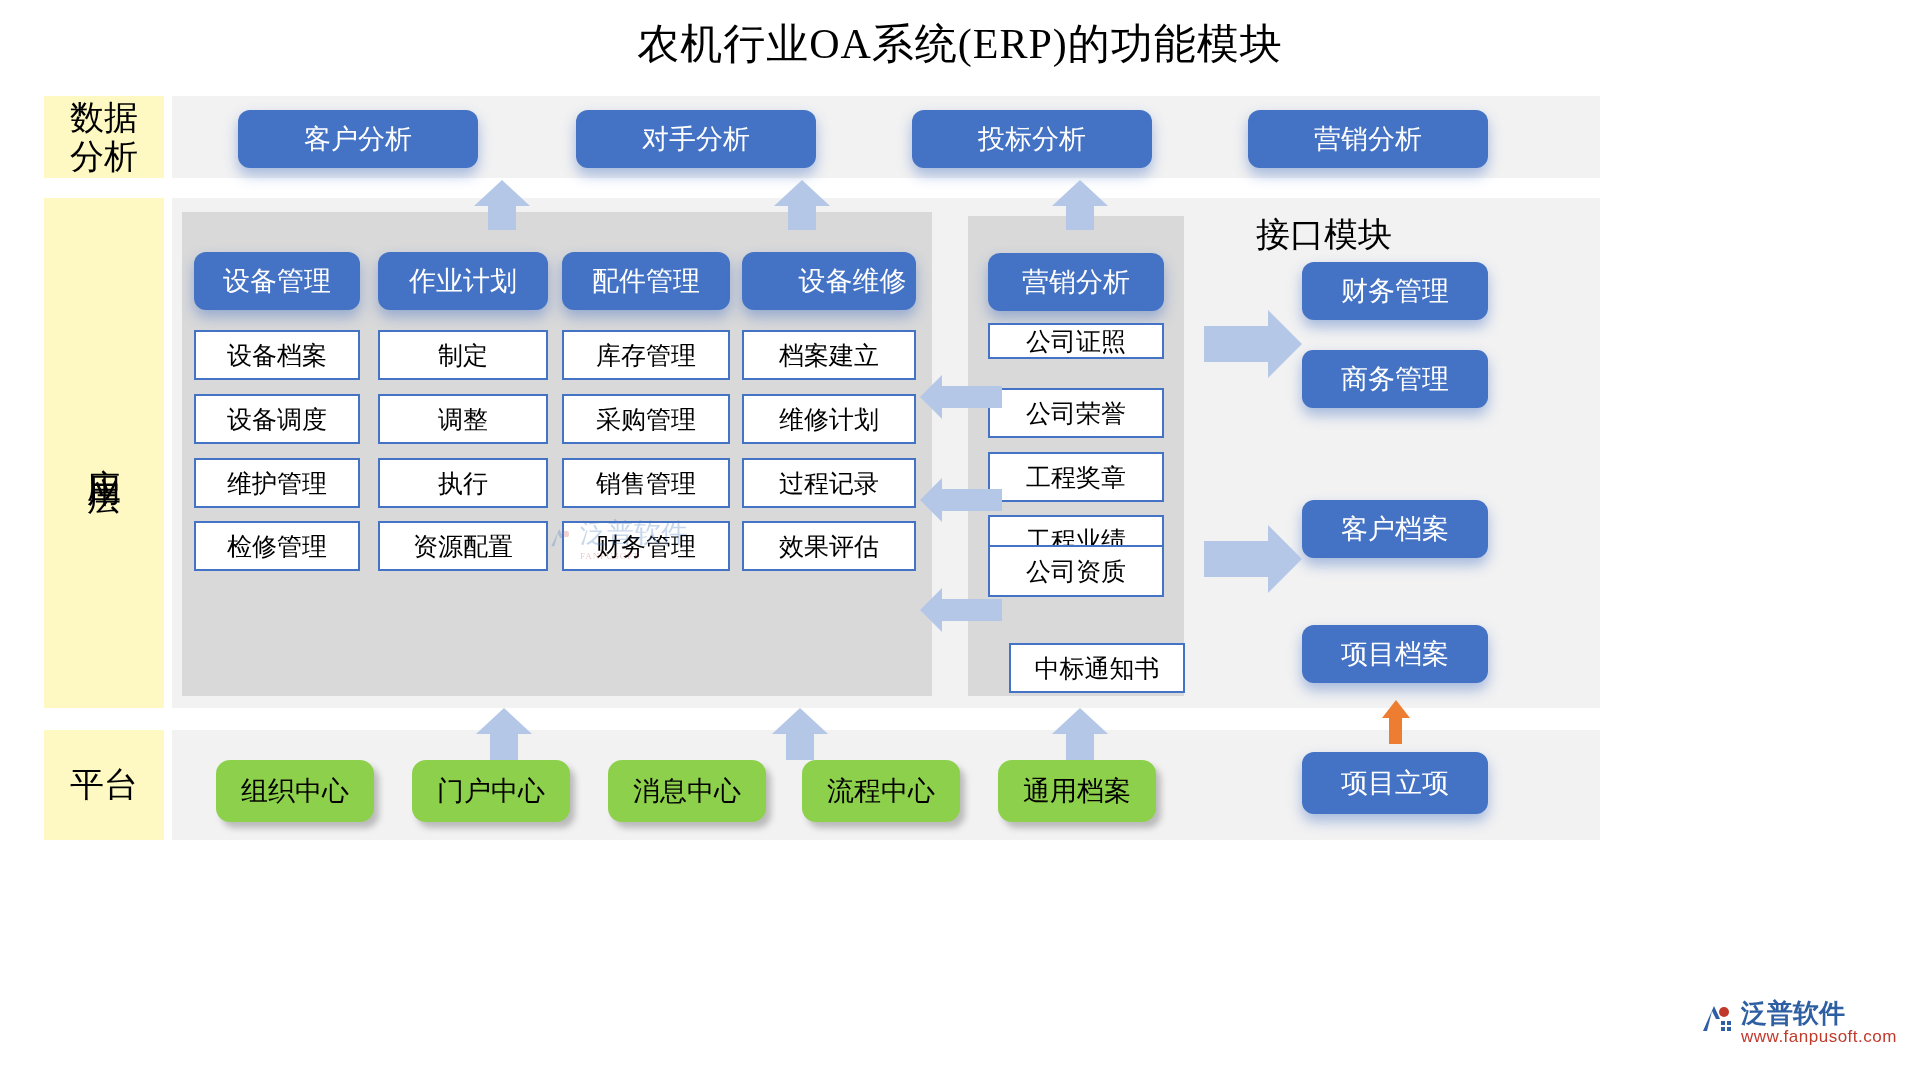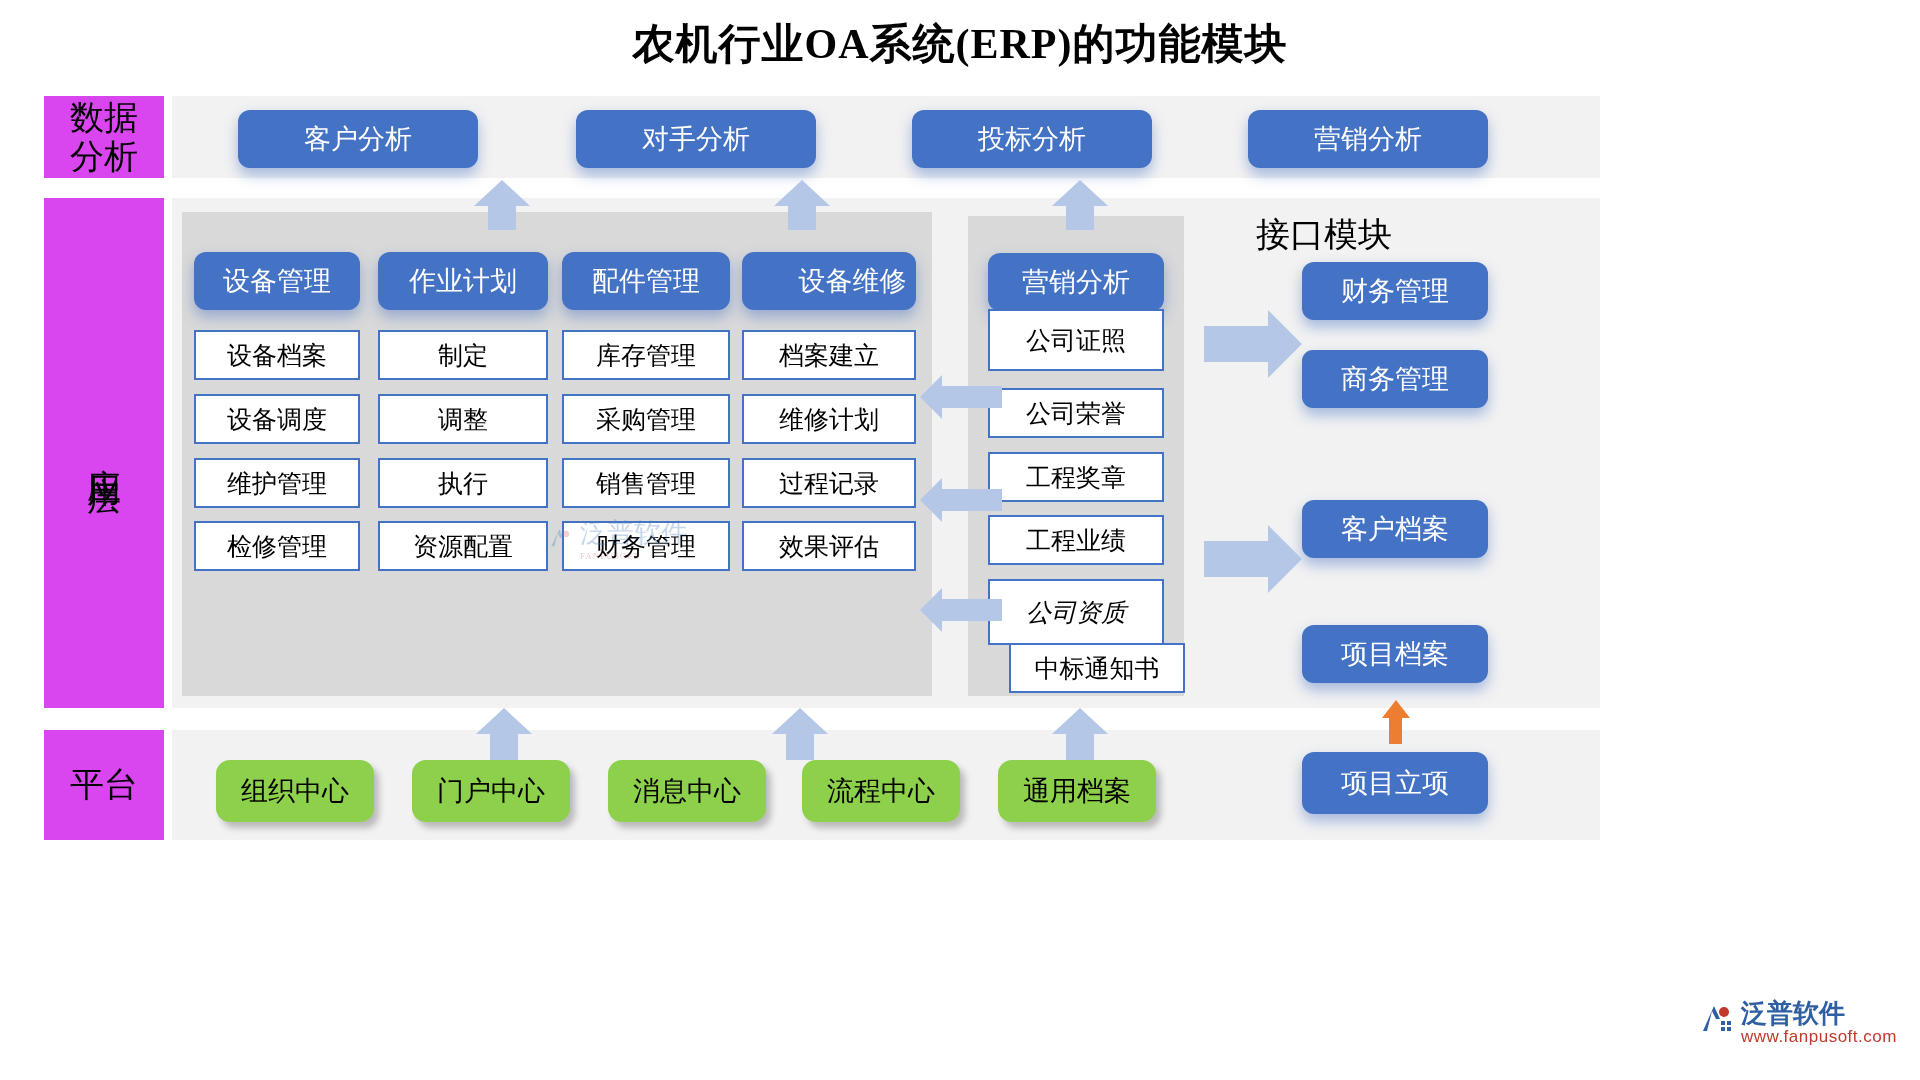--- a/index.html
+++ b/index.html
@@ -8,29 +8,29 @@
     background: #ffffff;
     font-family: "Liberation Serif", "DejaVu Serif", serif;
     overflow: hidden;
   }
   #root { position: relative; width: 1920px; height: 1080px; }
 
   
   .page-title {
     position: absolute; left: 0; top: 16px; width: 1920px;
     text-align: center;
-    font-size: 42px; font-weight: 700; color: #000000;
+    font-size: 42px; font-weight: 400; color: #000000;
     letter-spacing: 1px;
     font-family: "Liberation Serif", "DejaVu Serif", serif;
   }
 
   
   .band-label {
     position: absolute;
-    background: #d946ef;
+    background: #fef9c3;
     color: #000000;
     display: flex; align-items: center; justify-content: center;
     text-align: center;
     font-size: 34px; line-height: 1.15;
     font-family: "Liberation Serif", "DejaVu Serif", serif;
   }
   #band-data    { left: 44px;  top: 96px;  width: 120px; height: 82px; }
   #band-app     { left: 44px;  top: 198px; width: 120px; height: 510px; }
   #band-platform{ left: 44px;  top: 730px; width: 120px; height: 110px; }
   .band-app-text { writing-mode: vertical-rl; text-orientation: upright; letter-spacing: 8px; }
@@ -292,33 +292,33 @@
   <div class="cell-white" style="left:742px; top:458px; width:174px; height:50px;">
     <span>过程记录</span>
     </div>
   <div class="cell-white" style="left:742px; top:521px; width:174px; height:50px;">
     <span>效果评估</span>
     </div>
 
   <div class="chip-blue" style="left:988px; top:253px; width:176px; height:58px;">
     <span>营销分析</span>
   </div>
-  <div class="cell-white" style="left:988px; top:309px; width:176px; height:62px;">
+  <div class="cell-white" style="left:988px; top:323px; width:176px; height:36px;">
     <span>公司证照</span>
     </div>
   <div class="cell-white" style="left:988px; top:388px; width:176px; height:50px;">
     <span>公司荣誉</span>
     </div>
   <div class="cell-white" style="left:988px; top:452px; width:176px; height:50px;">
     <span>工程奖章</span>
     </div>
   <div class="cell-white" style="left:988px; top:515px; width:176px; height:50px;">
     <span>工程业绩</span>
     </div>
-  <div class="cell-white" style="left:988px; top:579px; width:176px; height:66px;font-style:italic;">
+  <div class="cell-white" style="left:988px; top:545px; width:176px; height:52px;">
     <span>公司资质</span>
     </div>
   <div class="cell-white" style="left:988px; top:643px; width:176px; height:50px;margin-left:21px;">
     <span>中标通知书</span>
     </div>
 
   <div class="arrow" style="left:920px; top:375px;">
     <div class="arrow-left-head" style="left:0; top:0;"></div>
     <div class="arrow-left-stem" style="left:22px; top:11px; width:60px; height:22px;"></div>
   </div>

